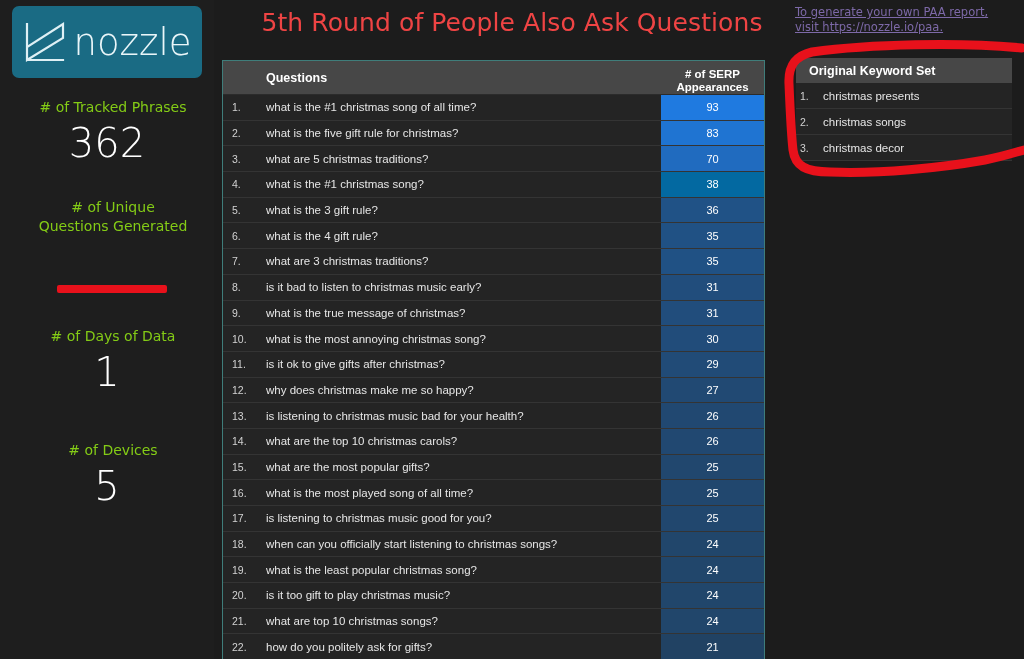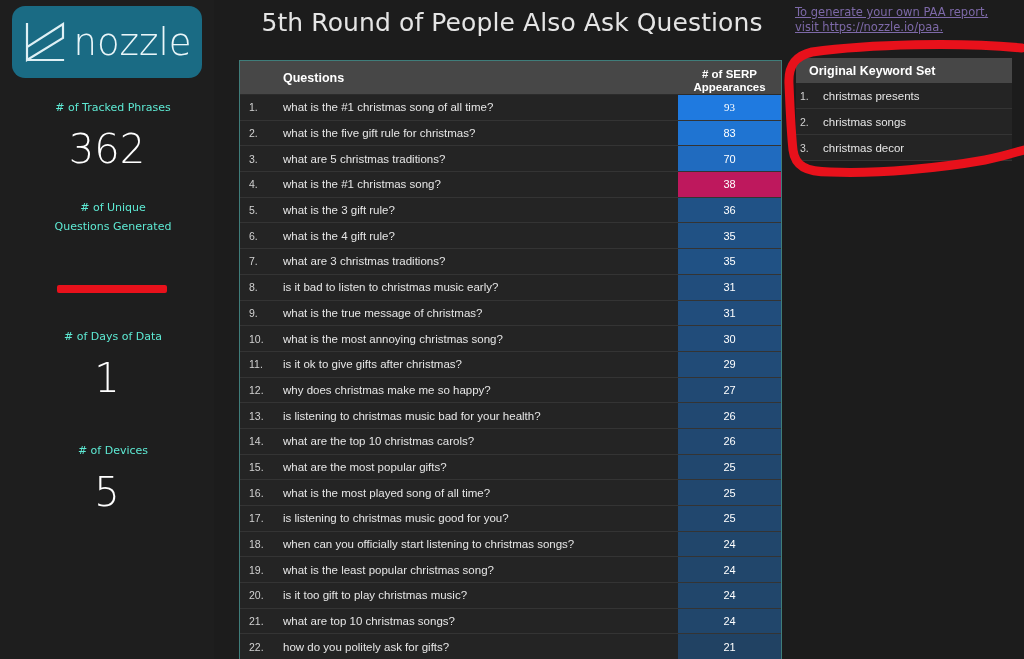--- a/index.html
+++ b/index.html
@@ -18,58 +18,58 @@
   
   #sidebar {
     position: absolute; left: 0; top: 0;
     width: 214px; height: 659px;
     background: #1e1e1e;
   }
   #logo-box {
     position: absolute; left: 12px; top: 6px;
     width: 190px; height: 72px;
     background: #1a6b84;
-    border-radius: 13px;
+    border-radius: 7px;
     display: flex; align-items: center; justify-content: center;
     gap: 7px;
   }
   #logo-mark { width: 44px; height: 44px; flex: 0 0 auto; }
   #logo-word {
     font-size: 37px; color: #eaf6f9; letter-spacing: 0px;
     font-weight: 300; line-height: 1;
     font-family: "DejaVu Sans", sans-serif;
   }
   .stat { position: absolute; left: 0; width: 214px; text-align: center; }
   .stat-label {
-    font-size: 11px; color: #5eead4; line-height: 19px;
+    font-size: 14px; color: #84cc16; line-height: 19px;
     font-family: "DejaVu Sans", sans-serif; font-weight: 400; padding-left: 12px;
   }
   .stat-value {
     font-size: 40px; color: #ffffff; line-height: 48px;
     font-family: "DejaVu Sans", sans-serif; font-weight: 300;
-    margin-top: 8px; position: relative; display: inline-block;
+    margin-top: 2px; position: relative; display: inline-block;
   }
   #stat-phrases { top: 98px; }
   #stat-questions { top: 198px; }
   #stat-days { top: 327px; }
   #stat-devices { top: 441px; }
   #underline-1033 {
     position: absolute; left: 57px; top: 285px;
     width: 110px; height: 8px; background: #e8111b; border-radius: 2px;
   }
 
   
   #main-title {
     position: absolute; left: 236px; top: 8px; width: 552px;
-    text-align: center; font-size: 25px; color: #e5e5e5;
+    text-align: center; font-size: 25px; color: #ef4444;
     font-family: "DejaVu Sans", sans-serif; font-weight: 400;
     letter-spacing: 0.1px;
   }
   #paa-table {
-    position: absolute; left: 239px; top: 60px;
+    position: absolute; left: 222px; top: 60px;
     width: 543px;
     border-left: 1px solid #3f7d7a;
     border-right: 1px solid #3f7d7a;
     border-top: 1px solid #3f7d7a;
     box-sizing: border-box;
     overflow: hidden;
     height: 599px;
   }
   #paa-head {
     display: flex; height: 33px; background: #474747;
@@ -185,36 +185,36 @@
         <span>
           <span># of SERP</span><br>
           <span>Appearances</span>
         </span>
       </div>
     </div>
     <div id="paa-body">
         <div class="paa-row">
           <div class="c-idx">1.</div>
           <div class="c-q">what is the #1 christmas song of all time?</div>
-          <div class="c-serp" style="background: rgb(31, 122, 224); font-family: Liberation Serif, serif;">93</div>
+          <div class="c-serp" style="background: rgb(31, 122, 224);">93</div>
         </div>
         <div class="paa-row">
           <div class="c-idx">2.</div>
           <div class="c-q">what is the five gift rule for christmas?</div>
           <div class="c-serp" style="background: rgb(31, 116, 210);">83</div>
         </div>
         <div class="paa-row">
           <div class="c-idx">3.</div>
           <div class="c-q">what are 5 christmas traditions?</div>
           <div class="c-serp" style="background: rgb(32, 107, 191);">70</div>
         </div>
         <div class="paa-row">
           <div class="c-idx">4.</div>
           <div class="c-q">what is the #1 christmas song?</div>
-          <div class="c-serp" style="background: #be185d;">38</div>
+          <div class="c-serp" style="background: #0369a1;">38</div>
         </div>
         <div class="paa-row">
           <div class="c-idx">5.</div>
           <div class="c-q">what is the 3 gift rule?</div>
           <div class="c-serp" style="background: rgb(32, 82, 134);">36</div>
         </div>
         <div class="paa-row">
           <div class="c-idx">6.</div>
           <div class="c-q">what is the 4 gift rule?</div>
           <div class="c-serp" style="background: rgb(32, 81, 132);">35</div>

